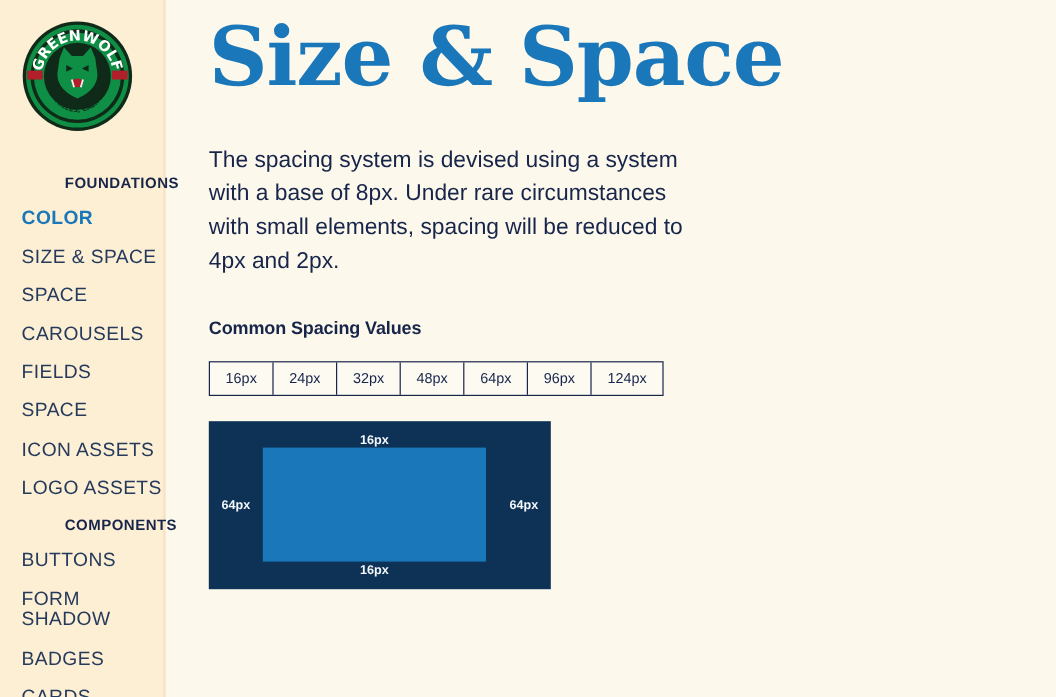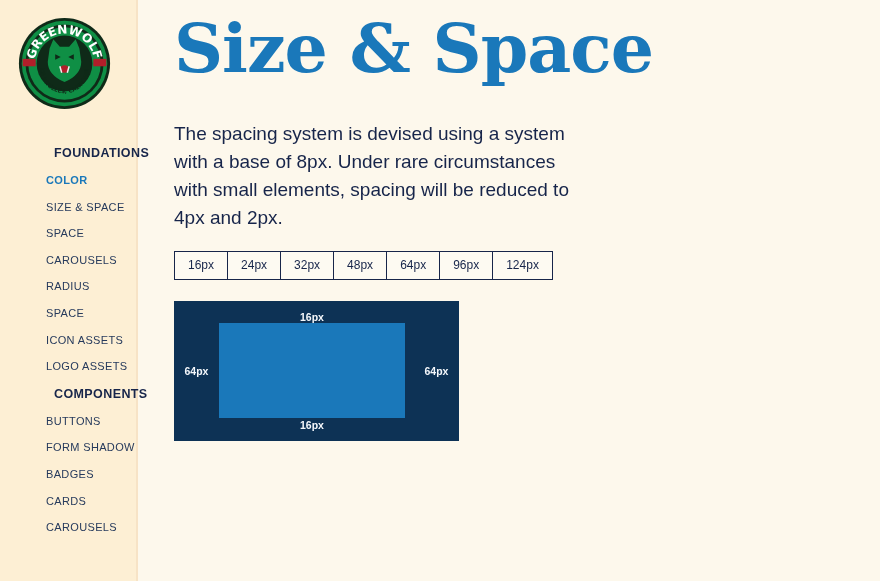--- a/index.html
+++ b/index.html
@@ -43,27 +43,26 @@
     font-size: 12.5px;
     font-weight: bold;
     color: #17254a;
     letter-spacing: 0.4px;
     margin: 0 0 14px 0;
     padding-left: 36px;
   }
   .nav-title.foundations { margin-top: 36px; }
   .nav-title.components  { margin-top: 13px; }
   .nav-item {
-    font-size: 11px;
+    font-size: 16px;
     color: #263a5c;
     letter-spacing: 0.35px;
     margin-bottom: 14.5px;
     cursor: pointer;
     line-height: 1.1;
-    margin-left: 28px;
   }
   .nav-item.active {
     color: #1a78ba;
     font-weight: bold;
   }
 
   
   .main {
     flex: 1 1 auto;
     padding: 0 0 0 36px;
@@ -181,41 +180,42 @@
       </div>
     </div>
 
     <nav class="nav-section">
       <div class="nav-title foundations">FOUNDATIONS</div>
 
       <div class="nav-item active">COLOR</div>
       <div class="nav-item">SIZE &amp; SPACE</div>
       <div class="nav-item">SPACE</div>
       <div class="nav-item">CAROUSELS</div>
-      <div class="nav-item">RADIUS</div>
+      <div class="nav-item">FIELDS</div>
       <div class="nav-item">SPACE</div>
       <div class="nav-item">ICON ASSETS</div>
       <div class="nav-item">LOGO ASSETS</div>
 
       <div class="nav-title components">COMPONENTS</div>
 
       <div class="nav-item">BUTTONS</div>
       <div class="nav-item">FORM SHADOW</div>
       <div class="nav-item">BADGES</div>
       <div class="nav-item">CARDS</div>
       <div class="nav-item">CAROUSELS</div>
     </nav>
   </aside>
 
   <main class="main">
 
     <h1 class="page-title">Size &amp; Space</h1>
 
     <p class="intro">The spacing system is devised using a system with a base of 8px. Under rare circumstances with small elements, spacing will be reduced to 4px and 2px.</p>
 
+    <h2 class="section-head">Common Spacing Values</h2>
 
     <div class="chip-row">
       <div class="chip">16px</div>
       <div class="chip">24px</div>
       <div class="chip">32px</div>
       <div class="chip">48px</div>
       <div class="chip">64px</div>
       <div class="chip">96px</div>
       <div class="chip">124px</div>
     </div>

